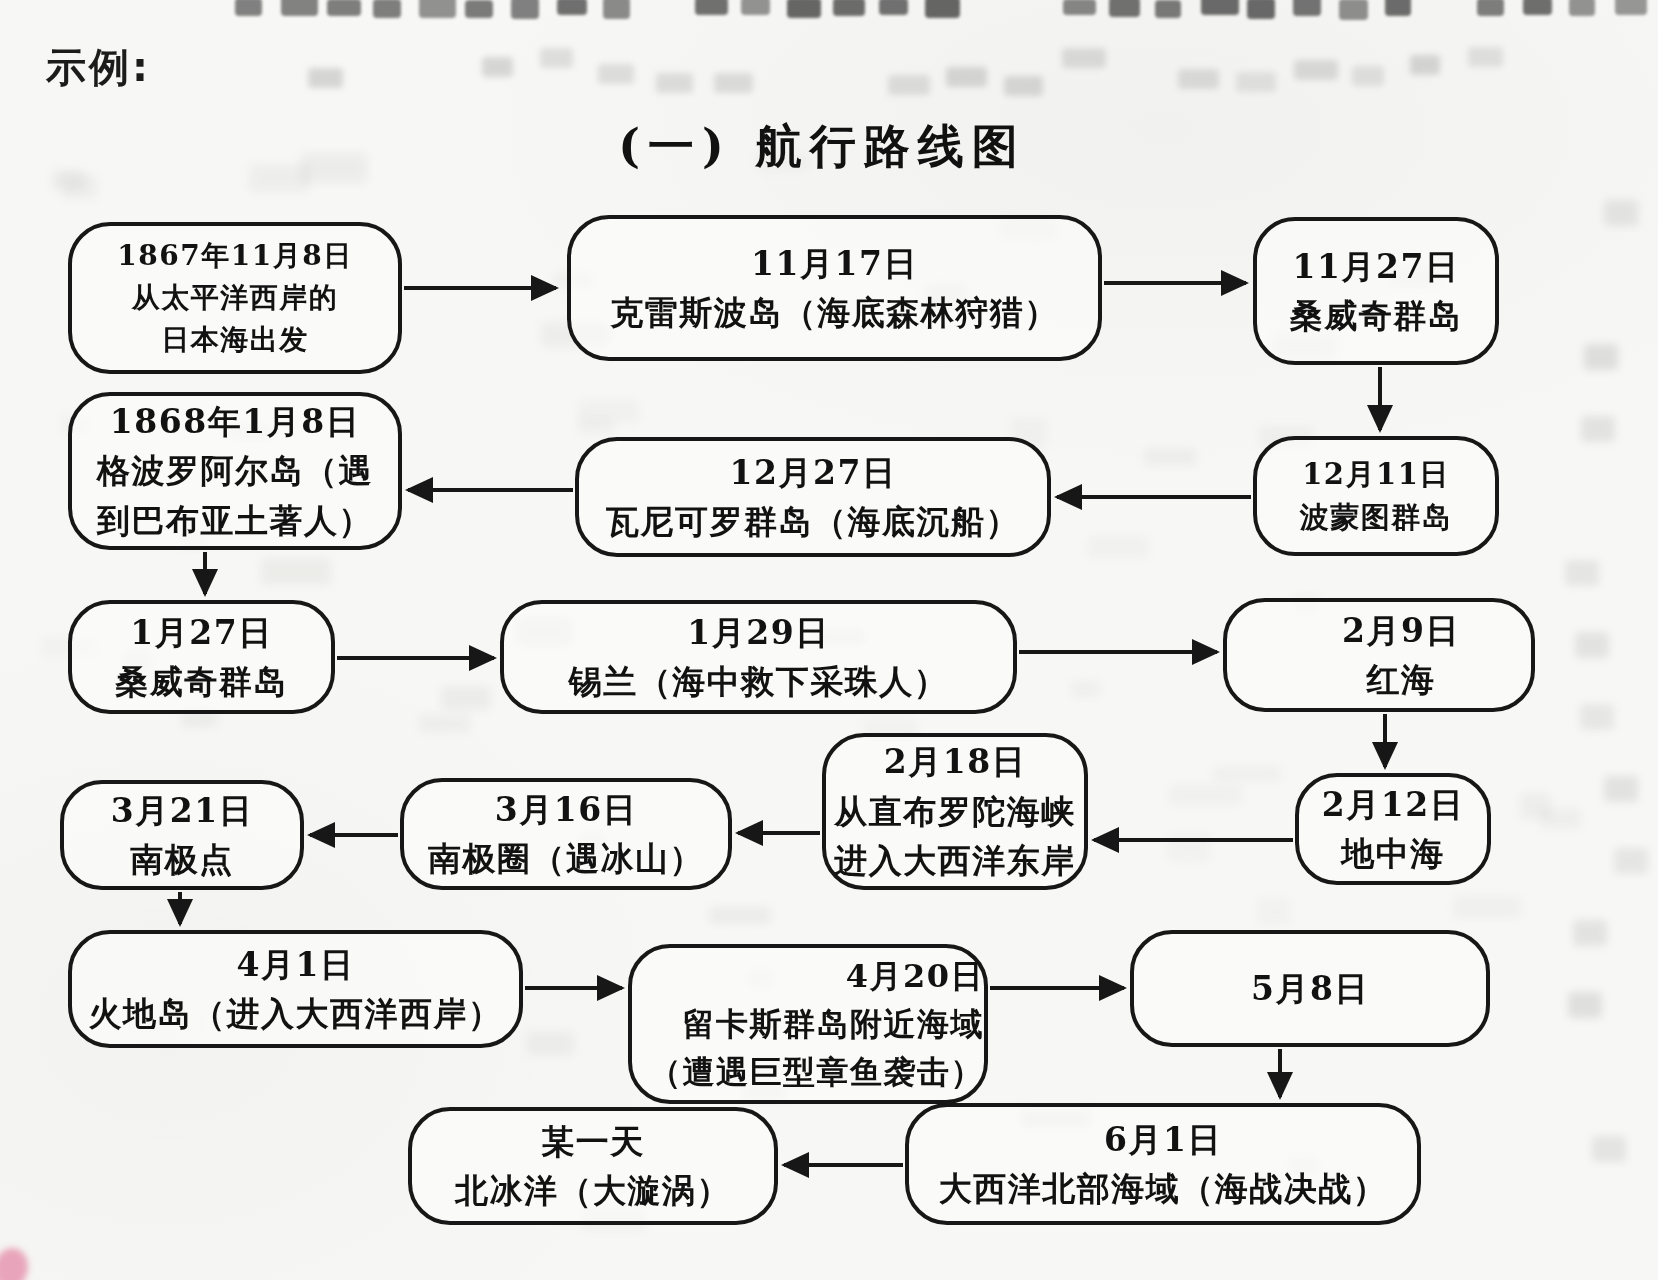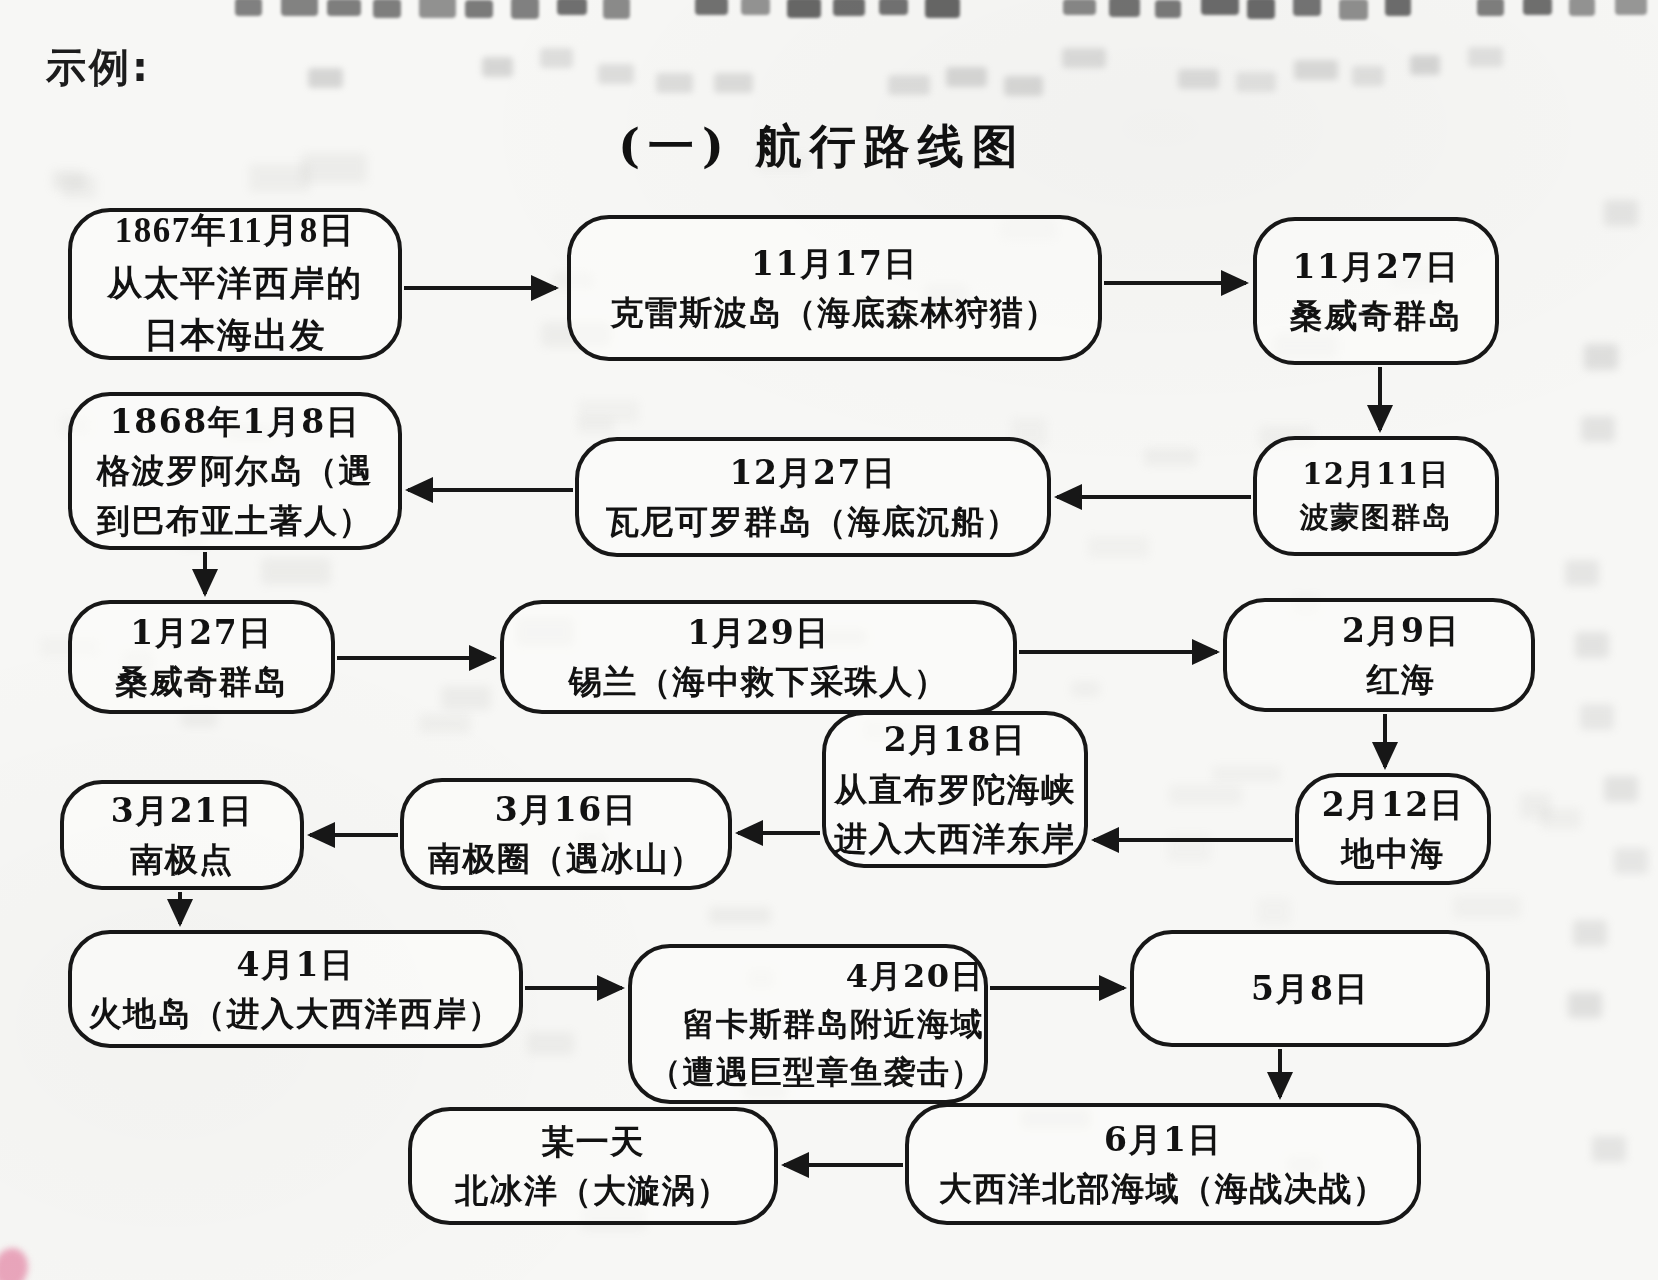--- a/index.html
+++ b/index.html
@@ -165,21 +165,21 @@
       <line x1="398" y1="835" x2="310" y2="835" stroke="#171717" stroke-width="4" marker-end="url(#ah)"></line>
       <line x1="180" y1="892" x2="180" y2="924" stroke="#171717" stroke-width="4" marker-end="url(#ah)"></line>
       <line x1="525" y1="988" x2="622" y2="988" stroke="#171717" stroke-width="4" marker-end="url(#ah)"></line>
       <line x1="990" y1="988" x2="1124" y2="988" stroke="#171717" stroke-width="4" marker-end="url(#ah)"></line>
       <line x1="1280" y1="1049" x2="1280" y2="1097" stroke="#171717" stroke-width="4" marker-end="url(#ah)"></line>
       <line x1="903" y1="1165" x2="784" y2="1165" stroke="#171717" stroke-width="4" marker-end="url(#ah)"></line>
     </g>
 </svg>
 
 <div id="nodes">
-    <div class="node" style="left: 68px; top: 208px; width: 326px; height: 144px; font-size: 35px; font-family: Liberation Serif, serif;">
+    <div class="node" style="left: 68px; top: 222px; width: 326px; height: 144px; font-size: 28px;">
       <div class="ln">1867年11月8日</div>
       <div class="ln">从太平洋西岸的</div>
       <div class="ln">日本海出发</div>
     </div>
     <div class="node" style="left: 567px; top: 215px; width: 527px; height: 138px; font-size: 33px;">
       <div class="ln">11月17日</div>
       <div class="ln">克雷斯波岛（海底森林狩猎）</div>
     </div>
     <div class="node" style="left: 1253px; top: 217px; width: 238px; height: 140px; font-size: 33px;">
       <div class="ln">11月27日</div>
@@ -207,21 +207,21 @@
       <div class="ln">锡兰（海中救下采珠人）</div>
     </div>
     <div class="node" style="left: 1223px; top: 598px; width: 260px; height: 106px; font-size: 33px; padding-left: 44px;">
       <div class="ln">2月9日</div>
       <div class="ln">红海</div>
     </div>
     <div class="node" style="left: 1295px; top: 773px; width: 188px; height: 104px; font-size: 33px;">
       <div class="ln">2月12日</div>
       <div class="ln">地中海</div>
     </div>
-    <div class="node" style="left: 822px; top: 711px; width: 258px; height: 149px; font-size: 33px;">
+    <div class="node" style="left: 822px; top: 733px; width: 258px; height: 149px; font-size: 33px;">
       <div class="ln">2月18日</div>
       <div class="ln">从直布罗陀海峡</div>
       <div class="ln">进入大西洋东岸</div>
     </div>
     <div class="node" style="left: 400px; top: 778px; width: 324px; height: 104px; font-size: 33px;">
       <div class="ln">3月16日</div>
       <div class="ln">南极圈（遇冰山）</div>
     </div>
     <div class="node" style="left: 60px; top: 780px; width: 236px; height: 102px; font-size: 33px;">
       <div class="ln">3月21日</div>

